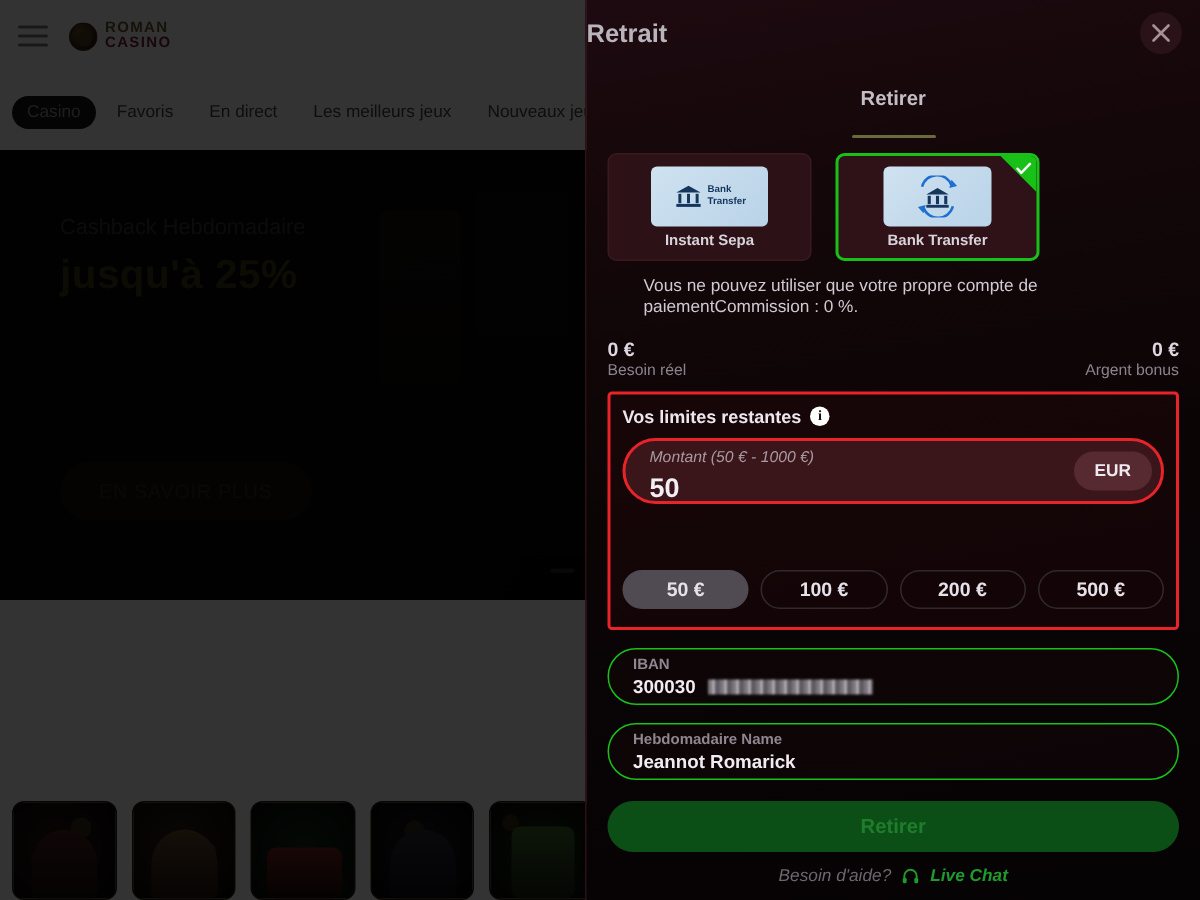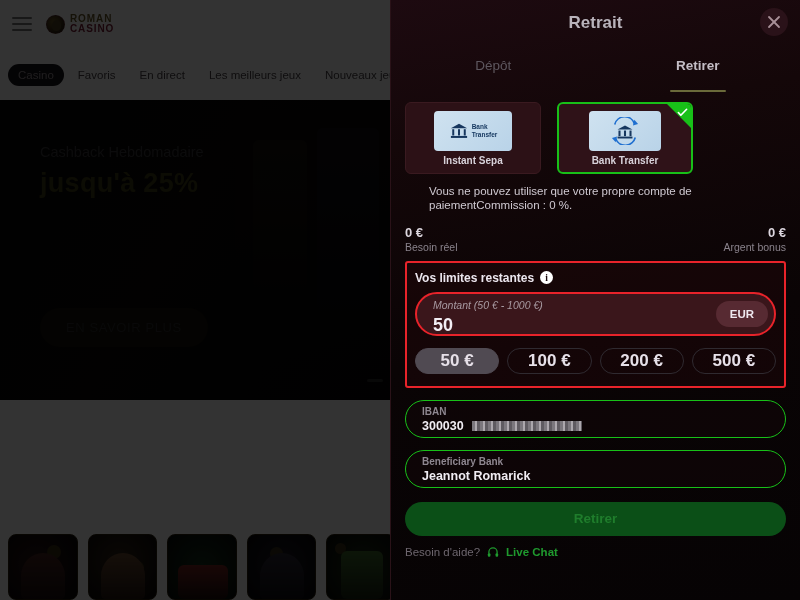--- a/index.html
+++ b/index.html
@@ -58,21 +58,21 @@
   .tile.t3 i.fig { background:linear-gradient(180deg,#7a2420,#1c0c0c); border-radius:6px; left:10px; width:50px; height:34px; }
   .tile.t4 i.fig { background:linear-gradient(180deg,#2e2a38,#0e0c12); }
   .tile.t5 i.fig { background:linear-gradient(180deg,#3f6a2c,#16220f); border-radius:6px; left:14px; width:42px; height:48px; }
 
   
   .panel { position: absolute; top: 0; right: 0; width: 410px; height: 600px; z-index: 60;
     background: linear-gradient(170deg, #1d0a10 0%, #140709 22%, #0a0405 55%, #060304 100%);
     border-left: 1px solid #2a1218; }
 
   .p-head { position: relative; height: 50px; }
-  .p-title { position: absolute; left: 0; right: 0; top: 13px; text-align: center; font-size: 17px; font-weight: 700; color: #b9b3bb; }
+  .p-title { position: absolute; left: 0; right: 0; top: 13px; text-align: left; font-size: 17px; font-weight: 700; color: #b9b3bb; }
   .p-close { position: absolute; right: 12px; top: 8px; width: 28px; height: 28px; border-radius: 50%; background: #2a1219; display: flex; align-items: center; justify-content: center; }
   .p-close svg { width: 14px; height: 14px; }
 
   .p-tabs { display: flex; height: 38px; }
   .p-tab { flex: 1; text-align: center; font-size: 13.5px; color: #5e575f; position: relative; padding-top: 8px; }
   .p-tab.active { color: #c3bdc5; font-weight: 700; }
   .p-tab.active:after { content: ""; position: absolute; left: 50%; transform: translateX(-50%); bottom: -4px; width: 56px; height: 2px; background: #6a6a3a; border-radius: 2px; }
 
   .p-body { padding: 14px 14px 0 14px; }
 
@@ -97,32 +97,32 @@
   .limits-box { margin-top: 8px; border: 2px solid #e8232a; border-radius: 3px; padding: 8px 8px 12px 8px; background: rgba(40,8,12,0.35); }
   .limits-head { display: flex; align-items: center; gap: 6px; font-size: 12px; font-weight: 700; color: #ece6ee; }
   .info-dot { width: 13px; height: 13px; border-radius: 50%; background: #fff; color: #1a0a0d; font-size: 9.5px; font-weight: 700; display: flex; align-items: center; justify-content: center; font-family: "Liberation Serif", serif; }
 
   .amount-field { margin-top: 7px; border: 2px solid #e8232a; border-radius: 22px; background: #3a161b; height: 44px; display: flex; align-items: center; padding: 0 6px 0 16px; position: relative; }
   .amount-field .lab { position: absolute; left: 16px; top: 5px; font-size: 10.5px; color: #a89aa2; font-style: italic; }
   .amount-field .val { position: absolute; left: 16px; top: 21px; font-size: 18px; font-weight: 700; color: #f2eef4; }
   .cur-badge { margin-left: auto; background: #572a32; color: #efe9f0; font-size: 11.5px; font-weight: 700; padding: 7px 14px; border-radius: 16px; }
 
   .quick { display: flex; gap: 8px; margin-top: 12px; }
-  .qbtn { flex: 1; height: 26px; border-radius: 14px; border: 1px solid #2f2a30; display: flex; align-items: center; justify-content: center; font-size: 17px; font-weight: 700; color: #e6e0e8; background: transparent; }
+  .qbtn { flex: 1; height: 26px; border-radius: 14px; border: 1px solid #2f2a30; display: flex; align-items: center; justify-content: center; font-size: 13px; font-weight: 700; color: #e6e0e8; background: transparent; margin-top: 32px; }
   .qbtn.sel { background: #504a52; border-color: #504a52; }
 
   .gfield { margin-top: 12px; border: 1.5px solid #18c018; border-radius: 20px; height: 38px; position: relative; background: rgba(18,6,8,0.5); }
   .gfield .lab { position: absolute; left: 16px; top: 5px; font-size: 10px; color: #8e8790; font-weight: bold; }
   .gfield .val { position: absolute; left: 16px; top: 18px; font-size: 12.5px; font-weight: 700; color: #f0ecf2; }
   .redact { position: absolute; left: 66px; top: 20px; width: 110px; height: 10px;
     background: repeating-linear-gradient(90deg, #8f8b92 0 3px, #c8c4cb 3px 5px, #6e6a72 5px 8px); opacity: .85; filter: blur(0.7px); }
 
   .submit { margin-top: 14px; height: 34px; border-radius: 18px; background: #0b4f17; display: flex; align-items: center; justify-content: center; font-size: 13.5px; font-weight: 700; color: #1f7d2c; }
 
-  .help { margin-top: 10px; display: flex; align-items: center; gap: 7px; font-size: 11.5px; }
+  .help { margin-top: 10px; display: flex; align-items: center; justify-content: center; gap: 7px; font-size: 11.5px; font-style: italic; }
   .help .q { color: #6d666e; }
   .help .lc { color: #1f9a2e; font-weight: 700; }
   .help svg { width: 12px; height: 12px; }
 </style>
 </head>
 <body>
 
 <div id="root">
 
   <div class="bg-page">
@@ -190,21 +190,20 @@
       <div class="p-title">Retrait</div>
       <div class="p-close">
         <svg viewBox="0 0 14 14">
           <line x1="2" y1="2" x2="12" y2="12" stroke="#a89098" stroke-width="1.8" stroke-linecap="round"></line>
           <line x1="12" y1="2" x2="2" y2="12" stroke="#a89098" stroke-width="1.8" stroke-linecap="round"></line>
         </svg>
       </div>
     </div>
 
     <div class="p-tabs">
-      <div class="p-tab">Dépôt</div>
       <div class="p-tab active">Retirer</div>
     </div>
 
     <div class="p-body">
 
       <div class="methods">
         <div class="mcard">
           <div class="mtile wide">
             <svg viewBox="0 0 22 20" width="20" height="18">
               <polygon points="11,2 20,7 2,7" fill="#16365e"></polygon>
@@ -276,21 +275,21 @@
         </div>
       </div>
 
       <div class="gfield">
         <div class="lab">IBAN</div>
         <div class="val">300030</div>
         <div class="redact"></div>
       </div>
 
       <div class="gfield">
-        <div class="lab">Beneficiary Bank</div>
+        <div class="lab">Hebdomadaire Name</div>
         <div class="val">Jeannot Romarick</div>
       </div>
 
       <div class="submit">Retirer</div>
 
       <div class="help">
         <span class="q">Besoin d'aide?</span>
         <svg viewBox="0 0 14 14">
           <path d="M2.2 9 V7 A4.8 4.8 0 0 1 11.8 7 V9" fill="none" stroke="#1f9a2e" stroke-width="1.5"></path>
           <rect x="1" y="8.4" width="3" height="4.2" rx="1.2" fill="#1f9a2e"></rect>

